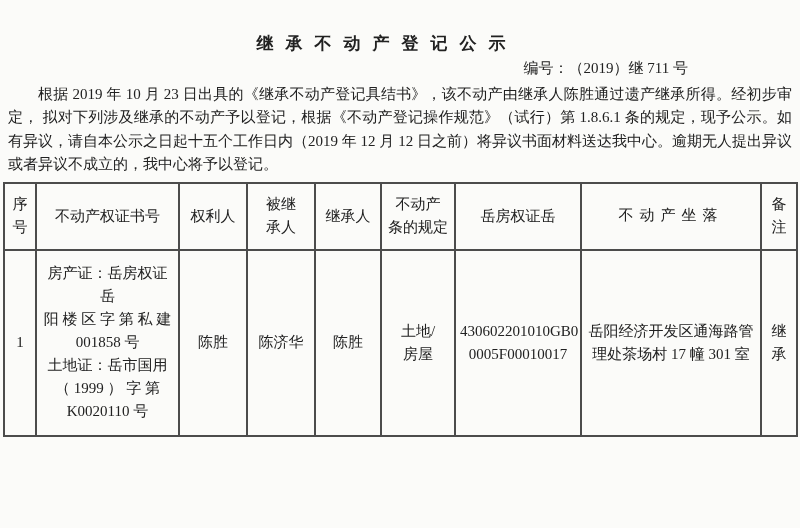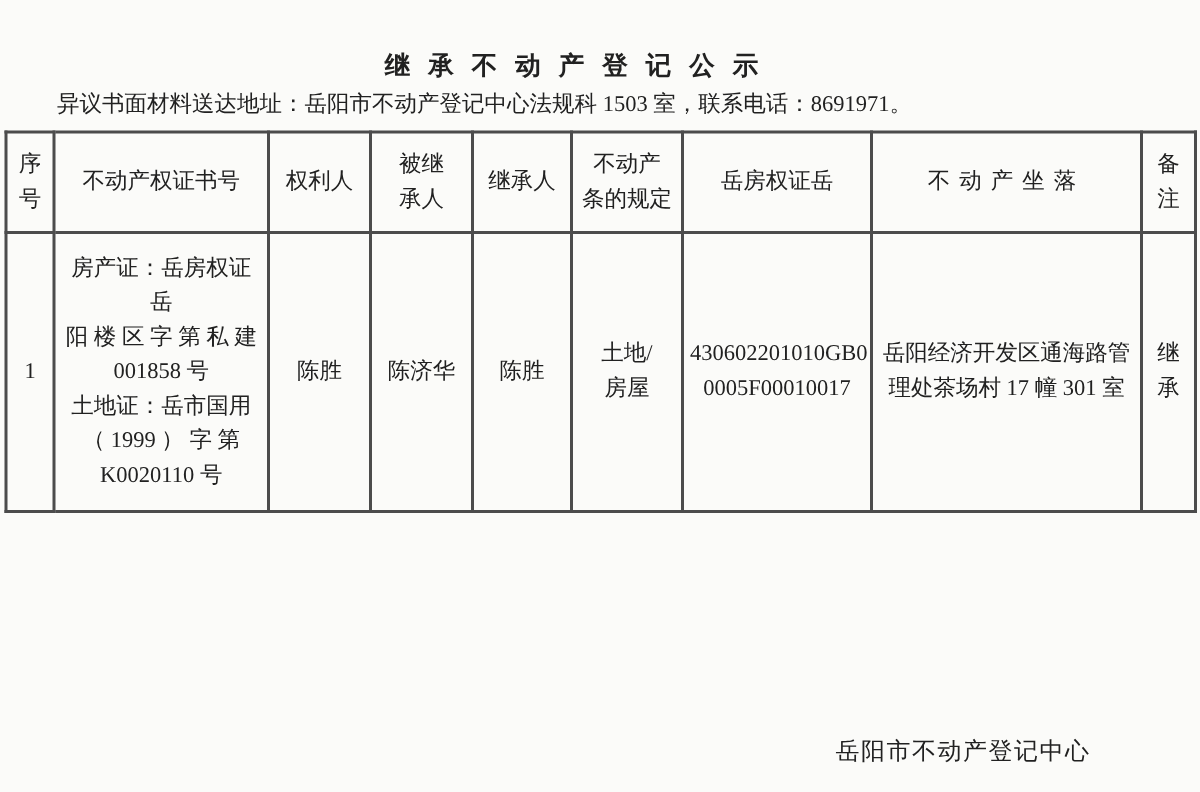--- a/index.html
+++ b/index.html
@@ -93,23 +93,24 @@
   }
   .footer .issuer { letter-spacing: 1px; }
 </style>
 </head>
 <body>
 
 <div class="page">
 
   <div class="title">继承不动产登记公示</div>
 
+  <div class="doc-no">编号：（2019）继 711 号</div>
 
   <div class="body-text">
-    <p>异议书面材料送达地址：岳阳市不动产登记中心法规科 1503 室，联系电话：8691971。</p>
+    <p>根据 2019 年 10 月 23 日出具的《继承不动产登记具结书》，该不动产由继承人陈胜通过遗产继承所得。经初步审定， 拟对下列涉及继承的不动产予以登记，根据《不动产登记操作规范》（试行）第 1.8.6.1 条的规定，现予公示。如有异议，请自本公示之日起十五个工作日内（2019 年 12 月 12 日之前）将异议书面材料送达我中心。逾期无人提出异议或者异议不成立的，我中心将予以登记。</p>
   </div>
 
   <table class="registry">
     <colgroup>
       <col style="width:32px">
       <col style="width:143px">
       <col style="width:68px">
       <col style="width:68px">
       <col style="width:66px">
       <col style="width:74px">
@@ -148,18 +149,14 @@
 房屋</td>
         <td class="pre">430602201010GB0
 0005F00010017</td>
         <td>岳阳经济开发区通海路管理处茶场村 17 幢 301 室</td>
         <td class="pre">继
 承</td>
       </tr>
     </tbody>
   </table>
 
-  <div class="footer">
-    <div class="issuer">岳阳市不动产登记中心</div>
-
-  </div>
 
 </div>
 
 </body></html>

